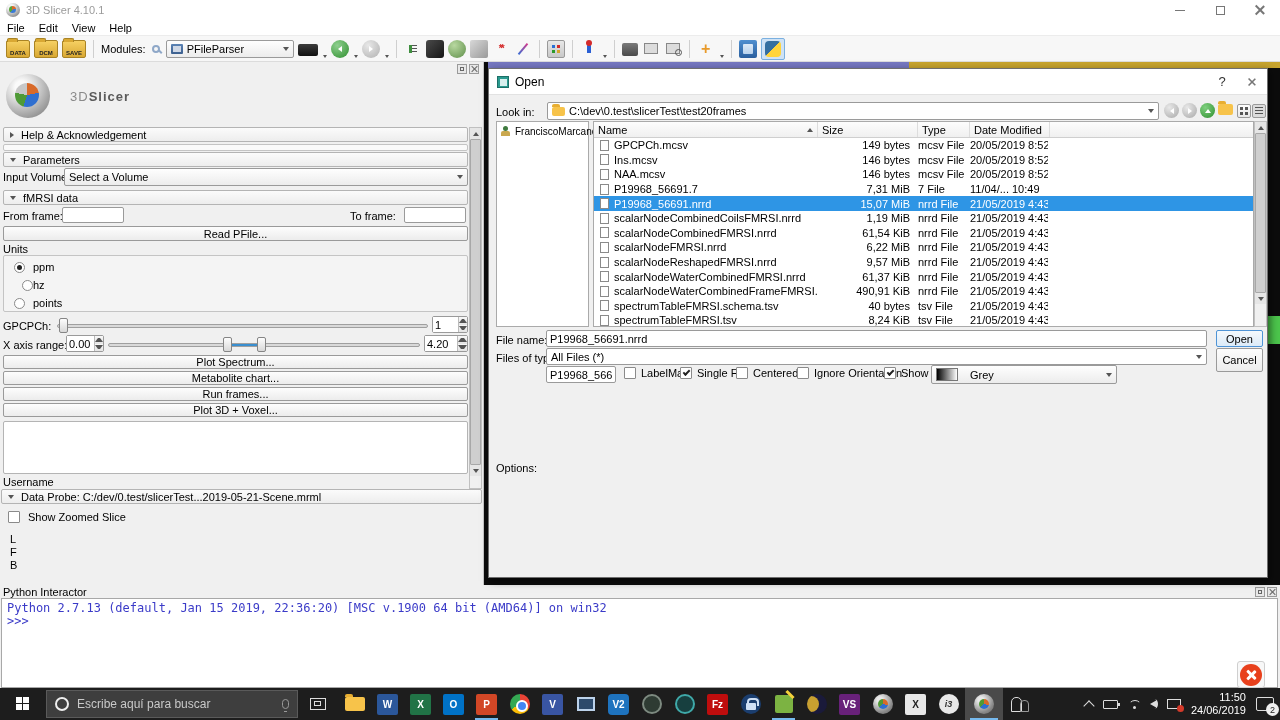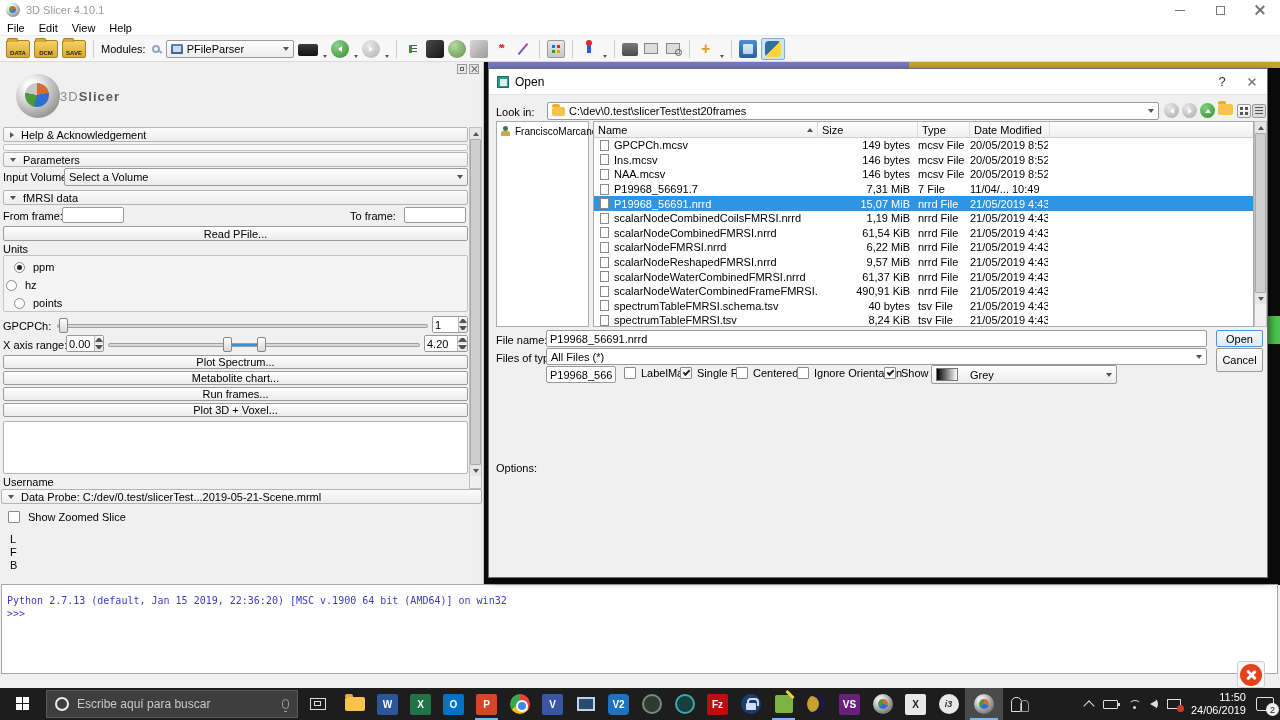--- a/index.html
+++ b/index.html
@@ -71,21 +71,21 @@
   .rangefill{position:absolute;top:0;height:100%;background:#3a8fd0}
   .spin{display:flex;background:#fff;border:1px solid #9a9a9a;border-radius:2px;align-items:stretch}
   .spin input{border:none;width:100%;font-size:11px;padding:0 2px;font-family:"Liberation Sans",sans-serif;outline:none}
   .spinbtns{width:13px;display:flex;flex-direction:column;border-left:1px solid #bbb}
   .spinbtns div{flex:1;display:flex;align-items:center;justify-content:center;background:linear-gradient(#f8f8f8,#e4e4e4)}
   .sbar{background:#f0f0f0;border:1px solid #c0c0c0}
   .sbtn{height:11px;display:flex;align-items:center;justify-content:center;background:#e6e6e6}
   .sthumb{background:#cfcfcf;border:1px solid #a8a8a8;border-radius:1px}
   
   .pyhead{left:0;top:585px;width:1280px;height:13px;background:#f0f0f0;display:flex;align-items:center;justify-content:space-between;padding:0 3px}
-  .pyconsole{left:1px;top:584px;width:1277px;height:90px;background:#fff;border:1px solid #a8a8a8;font-family:"DejaVu Sans Mono","Liberation Mono",monospace;font-size:10px;color:#3b3bc8;padding:9px 5px;line-height:13px}
+  .pyconsole{left:1px;top:598px;width:1277px;height:90px;background:#fff;border:1px solid #a8a8a8;font-family:"DejaVu Sans Mono","Liberation Mono",monospace;font-size:12px;color:#3b3bc8;padding:3px 5px;line-height:13px}
   
   .viewport{left:484px;top:62px;width:796px;height:523px;background:#0c0c0c}
   
   .dialog{left:488px;top:68px;width:780px;height:510px;background:#f0f0f0;border:1px solid #6f6f6f;box-shadow:2px 3px 8px rgba(0,0,0,.55)}
   .dtitle{position:absolute;left:0;top:0;width:100%;height:26px;background:#fff;display:flex;align-items:center;border-bottom:1px solid #e2e2e2}
   .dico{width:12px;height:12px;background:#2a9a8f;border:1px solid #1c6f67;margin-left:8px;position:relative}
   .dico::after{content:"";position:absolute;left:2px;top:2px;width:7px;height:7px;background:#d8f0ee}
   .dtitletext{margin-left:6px;font-size:12px}
   .dtb{width:30px;height:22px;display:flex;align-items:center;justify-content:center;color:#333;font-size:13px}
   .navcirc{width:15px;height:15px;border-radius:50%;display:flex;align-items:center;justify-content:center}
@@ -280,21 +280,21 @@
 
   <div class="a panel">
     <div class="a dockbtns" style="right:4px;top:2px">
       <div class="dbtn">
           <div class="sq"></div>
         </div>
       <div class="dbtn">
           <div class="x"></div>
         </div>
     </div>
-    <div class="a" style="left:16px;top:12px;display:flex;align-items:center;gap:0">
+    <div class="a" style="left:6px;top:12px;display:flex;align-items:center;gap:20px">
       <div class="biglogo"></div>
       <span class="logotext"><span>3D</span><b>Slicer</b></span>
     </div>
 
     <div class="a sect" style="left:3px;top:65px;width:465px;height:15px">
       <div class="tri-r"></div>
       <span>Help &amp; Acknowledgement</span>
     </div>
     <div class="a inset" style="left:3px;top:82px;width:465px;height:7px"></div>
 
@@ -323,21 +323,21 @@
     <div class="a qbtn" style="left:3px;top:164px;width:465px;height:15px">
         <span>Read PFile...</span>
       </div>
 
     <span class="a" style="left:3px;top:181px">Units</span>
     <div class="a inset" style="left:3px;top:193px;width:465px;height:57px;background:#f4f4f4">
       <div style="display:flex;align-items:center;gap:8px;margin:5px 0 0 10px">
         <div class="radio on"></div>
           <span>ppm</span>
       </div>
-      <div style="display:flex;align-items:center;gap:8px;margin:6px 0 0 2px">
+      <div style="display:flex;align-items:center;margin:6px 0 0 18px">
         <div class="radio"></div>
           <span>hz</span>
       </div>
       <div style="display:flex;align-items:center;gap:8px;margin:6px 0 0 10px">
         <div class="radio"></div>
           <span>points</span>
       </div>
     </div>
 
     <span class="a" style="left:3px;top:258px">GPCPCh:</span>

